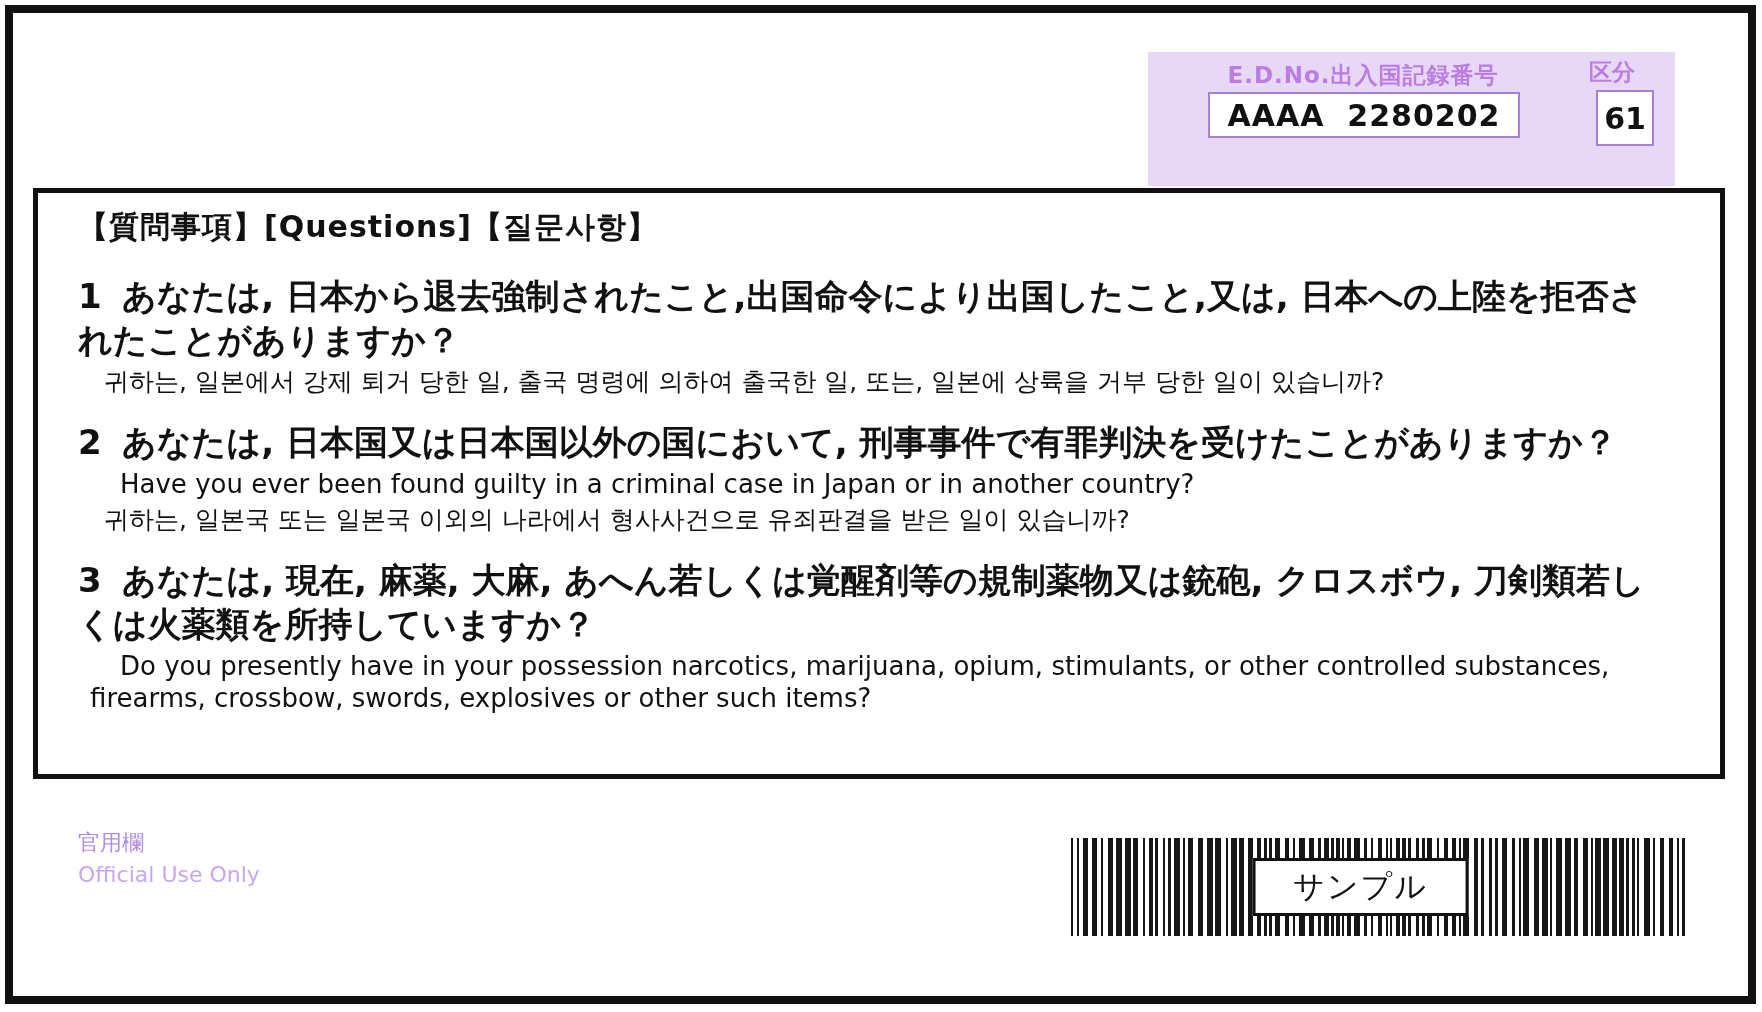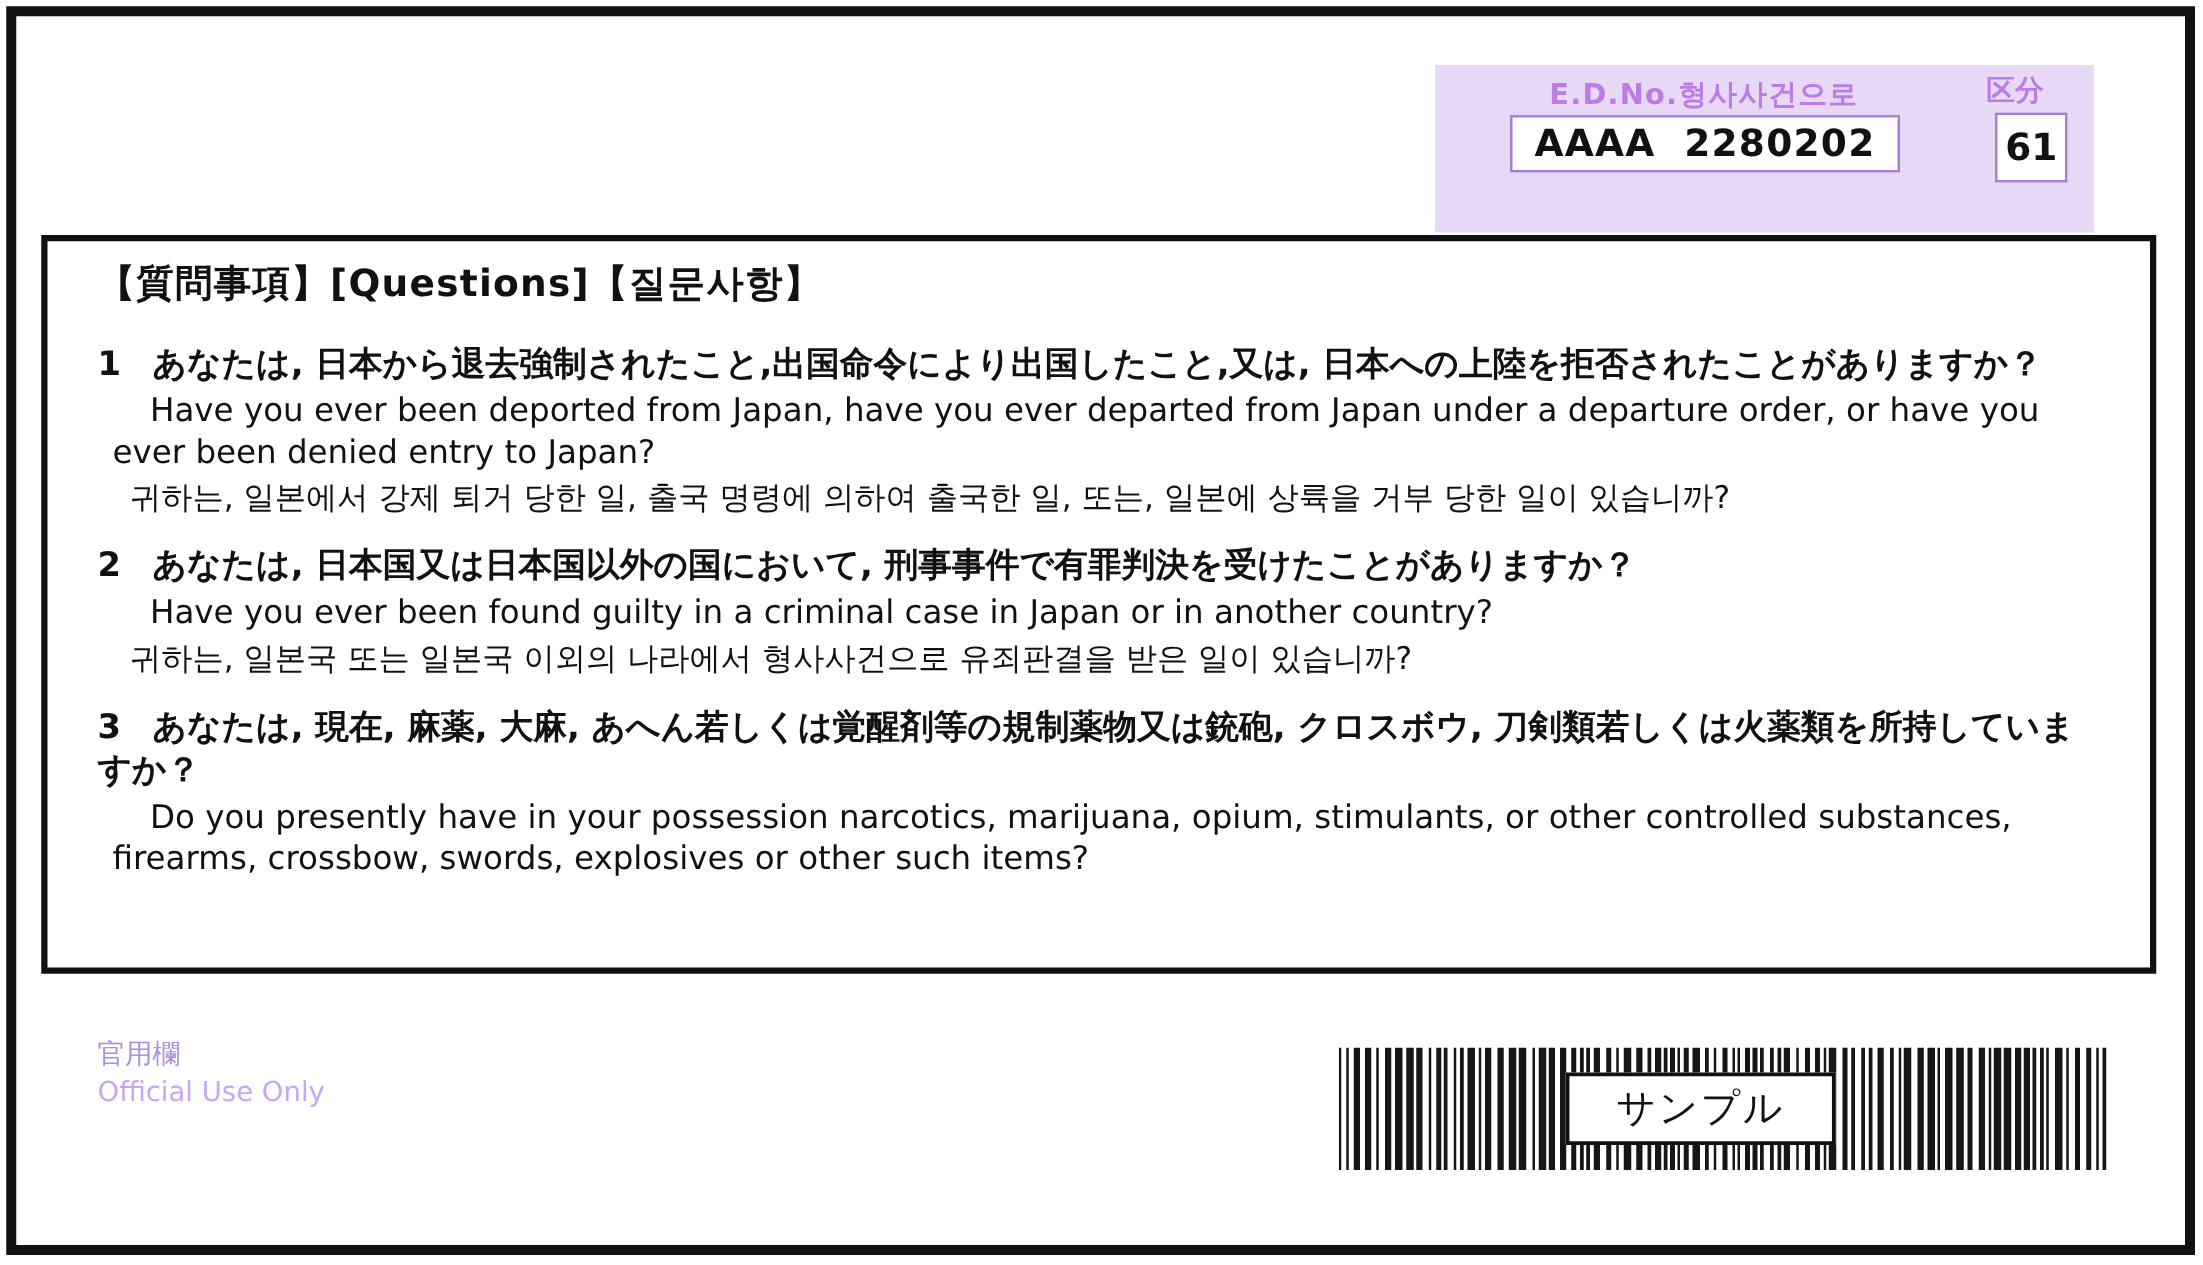--- a/index.html
+++ b/index.html
@@ -97,21 +97,21 @@
     padding: 14px 55px 10px 40px;
   }
   .q-header {
     font-size: 30px;
     font-weight: bold;
     margin: 0 0 26px 0;
     letter-spacing: 1px;
   }
   .q-block { margin-bottom: 22px; }
   .q-ja {
-    font-size: 27px;
+    font-size: 34px;
     font-weight: bold;
     line-height: 1.30;
     margin: 0;
   }
   .q-ja .q-num { display: inline-block; min-width: 44px; }
   .q-en {
     font-size: 26px;
     font-weight: normal;
     line-height: 1.25;
     margin: 4px 0 0 12px;
@@ -179,36 +179,35 @@
     color: #161616;
   }
 </style>
 </head>
 <body>
 
 <div id="card">
   <div id="outer-border"></div>
 
   <div class="ed-panel">
-    <div class="ed-label">E.D.No.형사사건으로</div>
+    <div class="ed-label">E.D.No.出入国記録番号</div>
     <div class="ed-value-box">
       <span class="ed-value">AAAA  2280202</span>
     </div>
     <div class="kubun-label">区分</div>
     <div class="kubun-box">
       <span class="kubun-value">61</span>
     </div>
   </div>
 
   <div class="questions-box">
     <p class="q-header">【質問事項】[Questions]【질문사항】</p>
 
     <div class="q-block">
       <p class="q-ja"><span class="q-num">1</span><span>あなたは, 日本から退去強制されたこと,出国命令により出国したこと,又は, 日本への上陸を拒否されたことがありますか？</span></p>
-      <p class="q-en">Have you ever been deported from Japan, have you ever departed from Japan under a departure order, or have you ever been denied entry to Japan?</p>
       <p class="q-ko">귀하는, 일본에서 강제 퇴거 당한 일, 출국 명령에 의하여 출국한 일, 또는, 일본에 상륙을 거부 당한 일이 있습니까?</p>
     </div>
 
     <div class="q-block">
       <p class="q-ja"><span class="q-num">2</span><span>あなたは, 日本国又は日本国以外の国において, 刑事事件で有罪判決を受けたことがありますか？</span></p>
       <p class="q-en">Have you ever been found guilty in a criminal case in Japan or in another country?</p>
       <p class="q-ko">귀하는, 일본국 또는 일본국 이외의 나라에서 형사사건으로 유죄판결을 받은 일이 있습니까?</p>
     </div>
 
     <div class="q-block">

